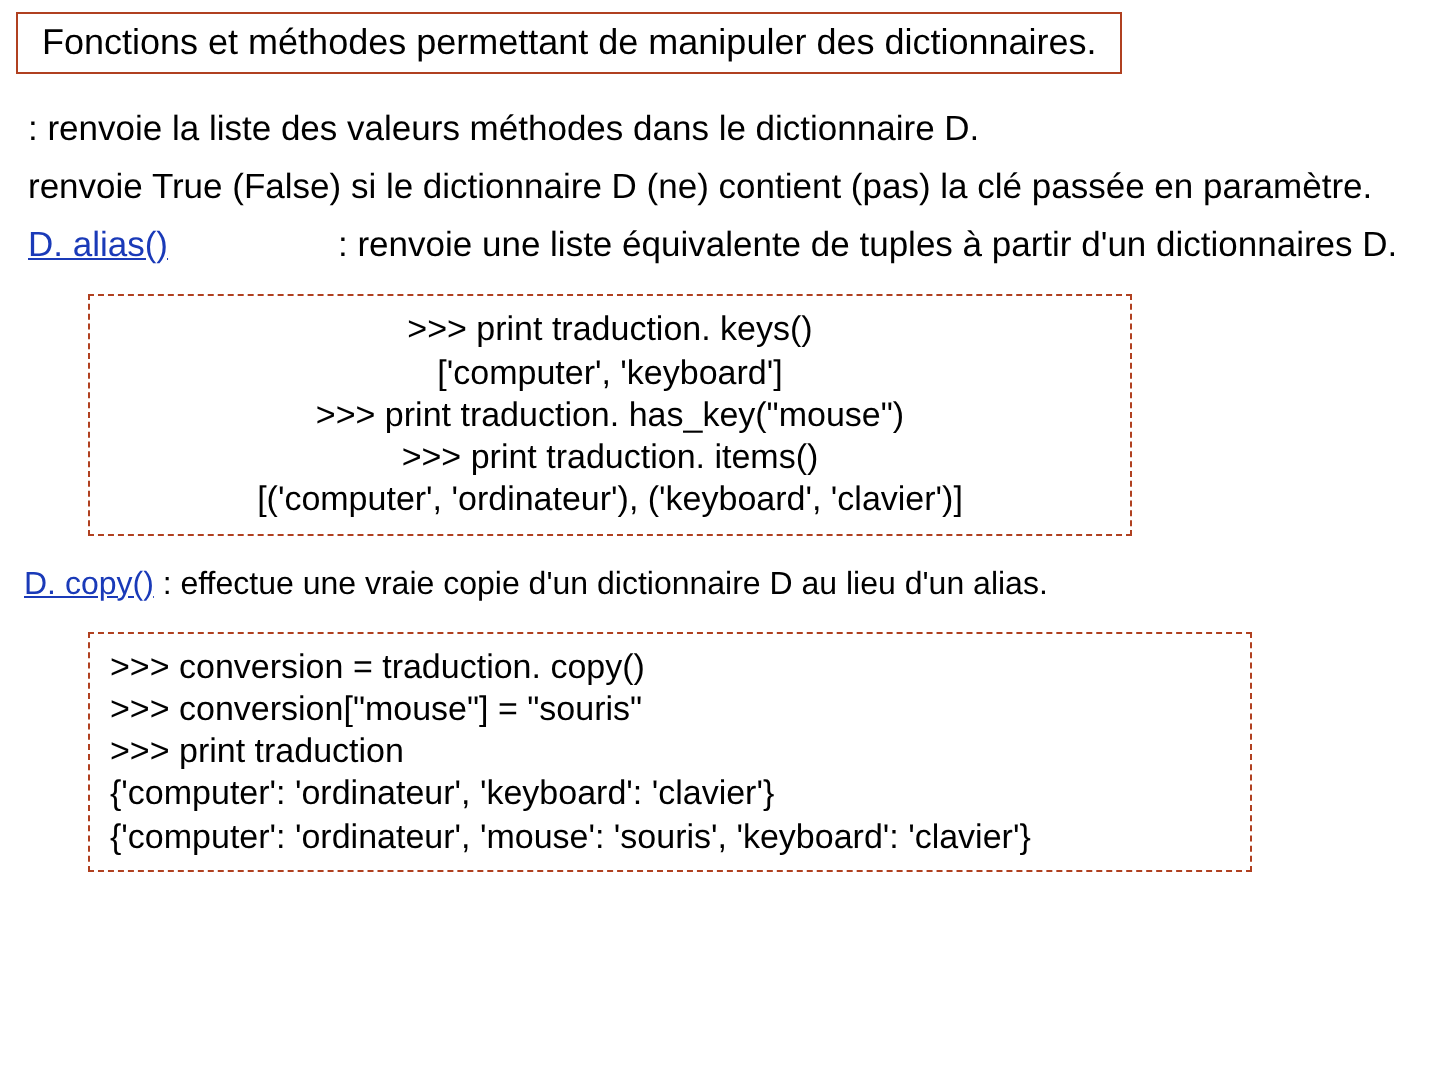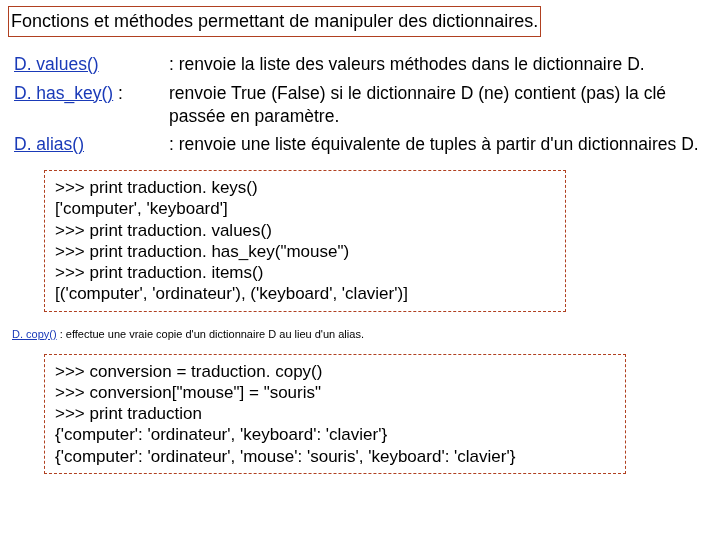--- a/index.html
+++ b/index.html
@@ -9,21 +9,21 @@
     background: #fff;
     width: 720px;
     height: 540px;
     overflow: hidden;
   }
   .page {
     padding: 6px 8px 0 8px;
   }
   .title-box {
     border: 1.5px solid #b04020;
-    padding: 4px 2px;
+    padding: 4px 12px;
     display: inline-block;
     font-size: 18px;
     color: #000;
     margin-bottom: 10px;
   }
   .method-row {
     display: flex;
     margin: 6px 0 6px 6px;
     font-size: 17.5px;
     line-height: 1.3;
@@ -49,57 +49,50 @@
     line-height: 1.25;
     color: #000;
     display: inline-block;
     min-width: 480px;
   }
   .code-box div {
     white-space: pre;
   }
   .copy-line {
     margin: 6px 0 6px 4px;
-    font-size: 11px;
+    font-size: 16px;
   }
 </style>
 </head>
 <body>
 
 <div class="page">
 
   <div class="title-box">
     <span>Fonctions et méthodes permettant de manipuler des dictionnaires.</span>
   </div>
 
   <div class="method-row">
-    <div class="method-name">
-      <span class="link-blue">D. values()</span>
-    </div>
     <div class="method-desc">: renvoie la liste des valeurs méthodes dans le dictionnaire D.</div>
   </div>
 
   <div class="method-row">
-    <div class="method-name">
-      <span class="link-blue">D. has_key()</span><span> :</span>
-    </div>
     <div class="method-desc">renvoie True (False) si le dictionnaire D (ne) contient (pas) la clé passée en paramètre.</div>
   </div>
 
   <div class="method-row">
     <div class="method-name">
       <span class="link-blue">D. alias()</span>
     </div>
     <div class="method-desc">: renvoie une liste équivalente de tuples à partir d'un dictionnaires D.</div>
   </div>
 
-  <div class="code-box" style="min-width:500px;">
+  <div class="code-box" style="min-width:500px;text-align:center;">
     <div>&gt;&gt;&gt; print traduction. keys()</div>
     <div>['computer', 'keyboard']</div>
-    <div>&gt;&gt;&gt; print traduction. values()</div>
     <div>&gt;&gt;&gt; print traduction. has_key("mouse")</div>
     <div>&gt;&gt;&gt; print traduction. items()</div>
     <div>[('computer', 'ordinateur'), ('keyboard', 'clavier')]</div>
   </div>
 
   <div class="copy-line">
     <span class="link-blue">D. copy()</span><span> : effectue une vraie copie d'un dictionnaire D au lieu d'un alias.</span>
   </div>
 
   <div class="code-box" style="min-width:560px;">

